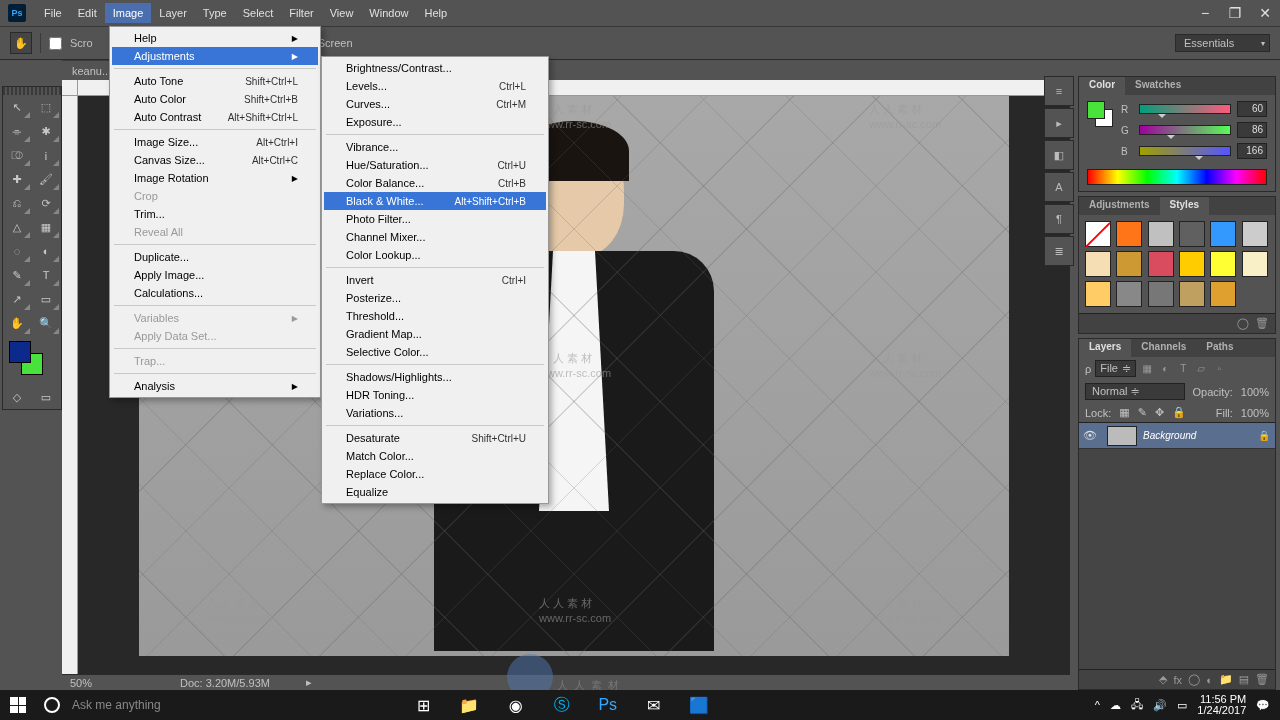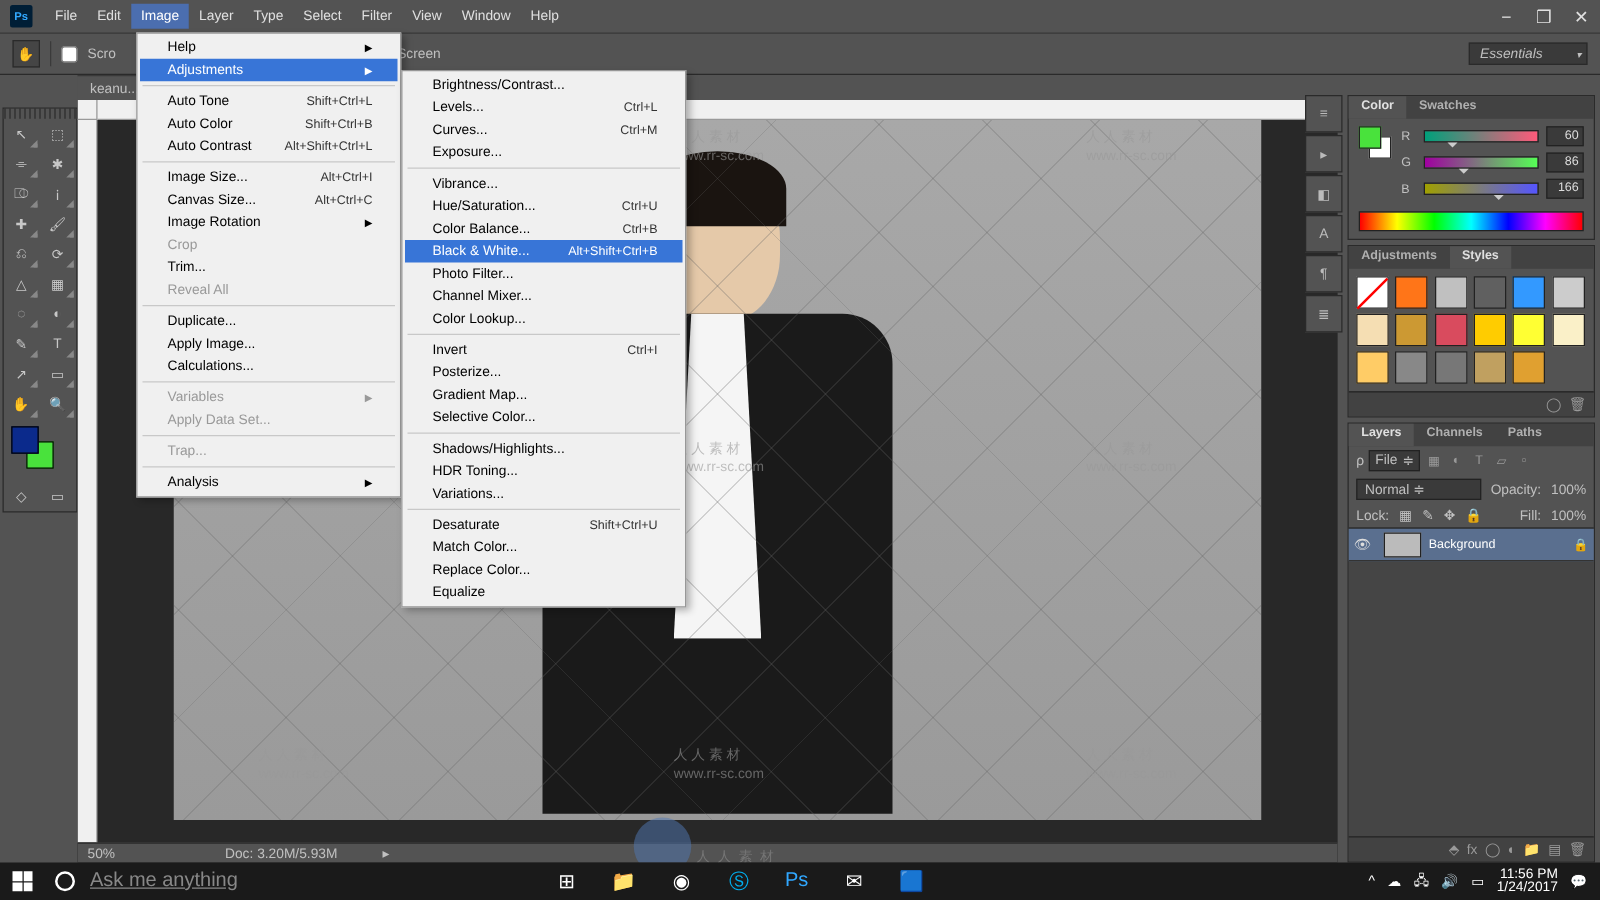--- a/index.html
+++ b/index.html
@@ -9,21 +9,21 @@
 .menubar .ps-icon { width: 18px; height: 18px; background: #001e36; color: #31a8ff; display: flex; align-items: center; justify-content: center; font-weight: bold; font-size: 9px; border-radius: 2px; margin-right: 8px; }
 .menubar .menu-item { padding: 4px 8px; cursor: default; }
 .menubar .menu-item.open { background: #4b6eaf; color: #fff; }
 .window-controls { margin-left: auto; display: flex; gap: 0; }
 .window-controls span { width: 30px; height: 20px; display: flex; align-items: center; justify-content: center; color: #e0e0e0; font-size: 14px; }
 
 .options-bar { height: 34px; background: #535353; border-top: 1px solid #383838; border-bottom: 1px solid #2a2a2a; display: flex; align-items: center; padding-left: 10px; color: #c0c0c0; gap: 8px; }
 .options-bar .hand-icon { width: 22px; height: 22px; background: #454545; border: 1px solid #2a2a2a; display: flex; align-items: center; justify-content: center; }
 .options-bar .divider { width: 1px; height: 20px; background: #3a3a3a; }
 
-.workspace-selector { margin-left: auto; margin-right: 10px; display: flex; align-items: flex-end; font-style: italic; }
+.workspace-selector { margin-left: auto; margin-right: 10px; display: flex; align-items: flex-end; }
 .workspace-selector .ws-box { background: #3a3a3a; border: 1px solid #2a2a2a; padding: 2px 18px 2px 8px; color: #c0c0c0; height: 18px; display: flex; align-items: center; position: relative; width: 95px; }
 .workspace-selector .ws-box::after { content: "▾"; position: absolute; right: 4px; font-size: 8px; }
 
 .doc-tab-bar { position: absolute; top: 60px; left: 62px; height: 20px; display: flex; }
 .doc-tab { background: #535353; color: #c0c0c0; padding: 3px 10px; font-size: 10px; border-top: 1px solid #3a3a3a; display: flex; gap: 6px; align-items: center; }
 
 .tools-panel { position: absolute; top: 86px; left: 2px; width: 60px; background: #535353; border: 1px solid #2a2a2a; display: flex; flex-direction: column; }
 .tools-grab { height: 8px; background: repeating-linear-gradient(90deg, #3a3a3a, #3a3a3a 2px, #535353 2px, #535353 4px); }
 .tools-grid { display: grid; grid-template-columns: 1fr 1fr; }
 .tool-btn { width: 28px; height: 24px; display: flex; align-items: center; justify-content: center; color: #c8c8c8; position: relative; }
@@ -90,33 +90,33 @@
 .layers-row1 { display: flex; align-items: center; gap: 4px; padding: 3px 6px; }
 .layers-row1 .kind { background: #3a3a3a; border: 1px solid #222; color: #c0c0c0; font-size: 10px; padding: 1px 4px; display: flex; gap: 4px; }
 .layers-row1 .filter-icn { width: 14px; height: 14px; color: #999; font-size: 10px; display: flex; align-items: center; justify-content: center; }
 .layers-row2 { display: flex; align-items: center; padding: 3px 6px; gap: 8px; color: #c0c0c0; font-size: 10px; }
 .layers-row2 .blend { background: #3a3a3a; border: 1px solid #222; padding: 1px 6px; flex: 1; }
 .layers-row3 { display: flex; align-items: center; padding: 3px 6px; gap: 8px; color: #c0c0c0; font-size: 10px; }
 .layer-list { flex: 1; background: #454545; border-top: 1px solid #222; min-height: 80px; }
 .layer-item { display: flex; align-items: center; height: 26px; background: #5a6f8f; border-bottom: 1px solid #333; padding: 0 4px; gap: 6px; }
 .layer-item .eye { width: 18px; color: #ddd; }
 .layer-item .thumb { width: 30px; height: 20px; background: #bbb; border: 1px solid #222; }
-.layer-item .name { color: #fff; font-size: 10px; text-align: right; }
+.layer-item .name { color: #fff; font-style: italic; font-size: 10px; text-align: right; }
 .layer-item .lock { margin-left: auto; color: #ddd; font-size: 10px; }
 .layers-bottom { height: 20px; background: #424242; border-top: 1px solid #222; display: flex; align-items: center; justify-content: flex-end; gap: 6px; padding: 0 6px; color: #999; font-size: 10px; }
 
 .collapsed-dock { position: absolute; top: 76px; right: 204px; width: 32px; display: flex; flex-direction: column; gap: 2px; }
 .dock-btn { width: 30px; height: 30px; background: #535353; border: 1px solid #2a2a2a; display: flex; align-items: center; justify-content: center; color: #bbb; }
 
 .taskbar { position: absolute; bottom: 0; left: 0; right: 0; height: 30px; background: #1a1a1a; display: flex; align-items: center; z-index: 50; }
 .taskbar .start { width: 36px; height: 30px; display: flex; align-items: center; justify-content: center; }
 .taskbar .win-logo { width: 16px; height: 16px; display: grid; grid-template-columns: 1fr 1fr; grid-template-rows: 1fr 1fr; gap: 1px; }
 .taskbar .win-logo span { background: #fff; }
 .taskbar .cortana { color: #fff; border-radius: 50%; border: 2px solid #fff; width: 16px; height: 16px; margin: 0 8px; }
-.taskbar .search { color: #888; font-size: 16px; padding-left: 4px; text-decoration: underline; }
+.taskbar .search { color: #888; font-size: 12px; padding-left: 4px; }
 .taskbar .tb-icon { width: 46px; height: 30px; display: flex; align-items: center; justify-content: center; color: #fff; font-size: 16px; }
 .taskbar .tray { margin-left: auto; display: flex; align-items: center; gap: 10px; padding-right: 10px; color: #fff; font-size: 10px; }
 .taskbar .clock-col { display: flex; flex-direction: column; align-items: flex-end; line-height: 11px; text-align: right; }
 </style>
 </head>
 <body>
 
 <div class="menubar">
   <div class="ps-icon">Ps</div>
   <div id="menubar-items" style="display: flex;">
@@ -336,20 +336,23 @@
     <div class="menu-row">
       <span>Color Lookup...</span>
     </div>
     <div class="menu-sep"></div>
     <div class="menu-row">
       <span>Invert</span>
       <span class="shortcut">Ctrl+I</span>
     </div>
     <div class="menu-row">
       <span>Posterize...</span>
+    </div>
+    <div class="menu-row">
+      <span>Threshold...</span>
     </div>
     <div class="menu-row">
       <span>Gradient Map...</span>
     </div>
     <div class="menu-row">
       <span>Selective Color...</span>
     </div>
     <div class="menu-sep"></div>
     <div class="menu-row">
       <span>Shadows/Highlights...</span>

